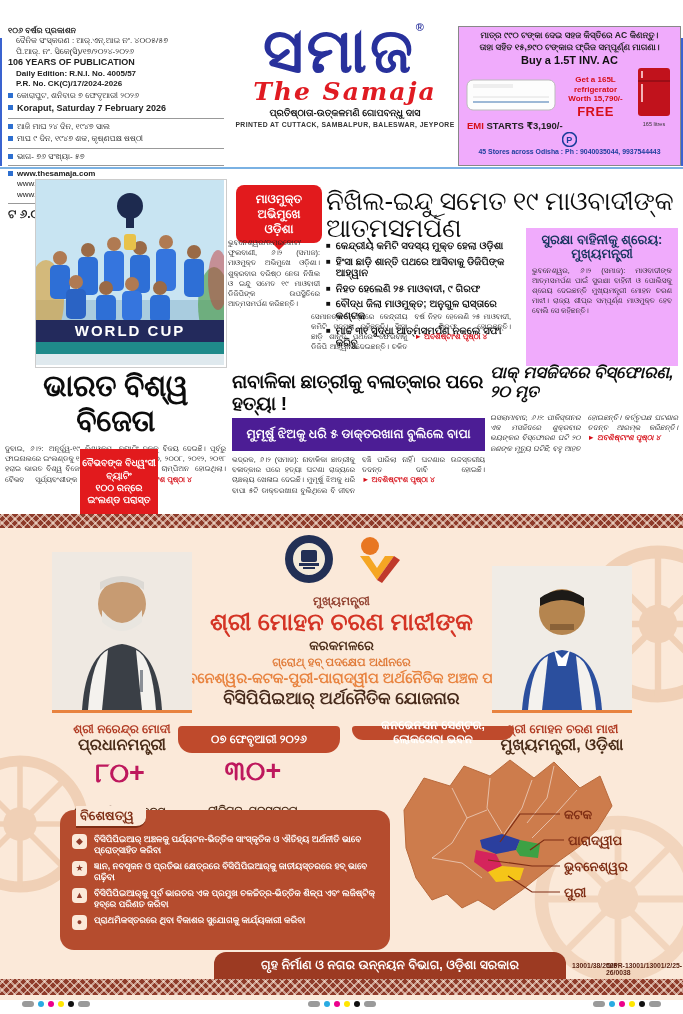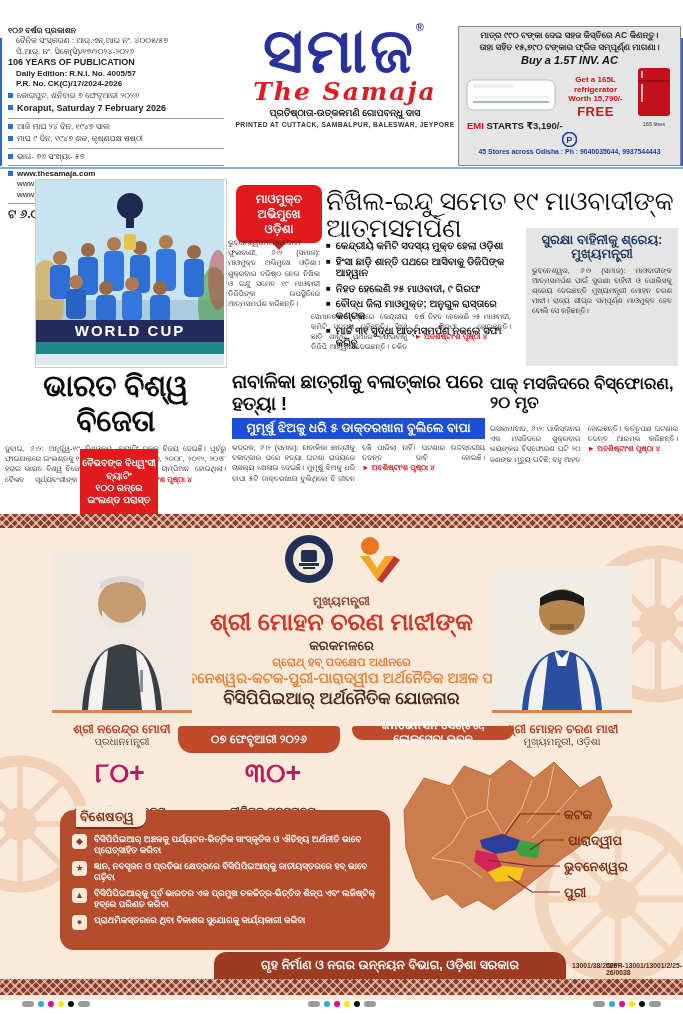--- a/index.html
+++ b/index.html
@@ -16,24 +16,24 @@
   .price-row{display:flex;justify-content:space-between;font-size:12px;margin-top:3px;}
   
   .logobox{left:232px;top:22px;width:226px;text-align:center;}
   .logo-odia{font-size:62px;line-height:0.95;font-weight:bold;color:#28319c;letter-spacing:3px;}
   .logo-reg{font-size:11px;vertical-align:top;color:#28319c;}
   .logo-en{font-family:"DejaVu Serif","Liberation Serif",serif;font-style:italic;font-weight:bold;
            color:#e01b22;font-size:25px;margin-top:-4px;letter-spacing:2px;}
   .logo-tag{font-size:9.5px;font-weight:bold;color:#111;margin-top:1px;}
   .logo-printed{font-size:6.8px;font-weight:bold;color:#333;letter-spacing:.4px;margin-top:2px;}
   
-  .patra{left:458px;top:26px;width:221px;height:138px;border:1px solid #888;background:#e5e5e5;
+  .patra{left:458px;top:26px;width:221px;height:138px;border:1px solid #888;background:#f0abfc;
          text-align:center;font-size:8.5px;overflow:hidden;}
   .patra-odia{font-weight:bold;color:#222;font-size:8.6px;line-height:1.35;margin-top:3px;}
-  .patra-buy{font-weight:bold;color:#111;font-size:11px;margin-top:1px;font-style:italic;}
+  .patra-buy{font-weight:bold;color:#111;font-size:11px;margin-top:1px;}
   .patra-mid{display:flex;align-items:center;justify-content:space-between;padding:0 6px;height:62px;}
   .patra-get{color:#d60f18;font-weight:bold;font-size:8px;line-height:1.2;}
   .patra-free{font-size:13px;letter-spacing:.5px;}
   .patra-emi{font-size:9.5px;font-weight:bold;color:#222;text-align:left;margin:-8px 0 0 8px;}
   .patra-emi .red{color:#d60f18;}
   .patra-brand{display:flex;align-items:center;justify-content:center;gap:3px;color:#1c3e9c;
                font-weight:bold;font-size:16.5px;letter-spacing:.5px;margin-top:1px;}
   .patra-stores{font-size:6.9px;font-weight:bold;color:#1c3e9c;margin-top:1px;}
   .fridge-lbl{font-size:5.5px;color:#333;}
   .mast-rule{left:0;top:167px;width:683px;height:2px;background:#7ab1e3;}
@@ -47,38 +47,38 @@
          border-top-color:#e21a1d;border-bottom:0;}
   .headline1{left:326px;top:188px;width:354px;font-size:26px;font-weight:400;color:#0c0c0c;
          line-height:1.05;letter-spacing:-.5px;}
   .leadcol1{left:228px;top:238px;width:92px;font-size:7.3px;line-height:1.4;color:#222;}
   .bullets{left:326px;top:240px;width:200px;}
   .bul-row{display:flex;gap:5px;align-items:flex-start;margin-bottom:4px;font-size:10px;
            font-weight:bold;color:#111;line-height:1.15;}
   .bul-ic{color:#111;font-size:8px;line-height:1.4;}
   .leadbody{left:311px;top:312px;width:200px;height:54px;column-count:2;column-gap:7px;
             font-size:7.3px;line-height:1.38;color:#222;}
-  .sidebar{left:526px;top:228px;width:152px;height:138px;background:#e5e5e5;padding:5px 6px;box-sizing:border-box;}
+  .sidebar{left:526px;top:228px;width:152px;height:138px;background:#f0abfc;padding:5px 6px;box-sizing:border-box;}
   .sidebar-title{font-size:13px;font-weight:800;color:#14335c;text-align:center;line-height:1.1;margin-bottom:4px;}
   .sidebar-body{font-size:7.3px;line-height:1.4;color:#222;text-align:justify;}
   .cont{color:#d60f18;font-weight:bold;font-size:7.5px;white-space:nowrap;}
   
   .story-cricket{left:5px;top:369px;width:221px;}
   .h-cricket{font-size:30px;font-weight:800;color:#0c0c0c;text-align:center;letter-spacing:-.5px;}
   .cricket-body{position:relative;margin-top:5px;height:103px;column-count:2;column-gap:7px;
                 font-size:7.3px;line-height:1.4;color:#222;}
   .redbox{position:absolute;left:75px;top:5px;width:78px;height:66px;background:#e21a1d;color:#fff;
           font-weight:bold;font-size:9.5px;line-height:1.3;display:flex;flex-direction:column;
           align-items:center;justify-content:center;text-align:center;padding:2px;box-sizing:border-box;}
   .story-crime{left:232px;top:371px;width:253px;}
   .h-crime{font-size:19px;font-weight:800;color:#0c0c0c;letter-spacing:-.3px;}
-  .crime-sub{margin-top:3px;background:#1d4ed8;color:#fff;font-weight:bold;font-size:12.5px;
-             text-align:center;padding:3px 2px;}
+  .crime-sub{margin-top:3px;background:#4c1d95;color:#fff;font-weight:bold;font-size:12.5px;
+             text-align:center;padding:9px 2px;}
   .crime-body{margin-top:4px;height:78px;column-count:2;column-gap:7px;font-size:7.3px;line-height:1.4;color:#222;}
-  .story-pak{left:490px;top:374px;width:188px;}
+  .story-pak{left:490px;top:363px;width:188px;font-style:italic;}
   .h-pak{font-size:16.5px;font-weight:800;color:#0c0c0c;}
   .pak-body{margin-top:12px;height:100px;column-count:2;column-gap:7px;font-size:7.3px;line-height:1.4;color:#222;}
   
   .gov{left:0;top:514px;width:683px;height:486px;background:#fbe9d9;overflow:hidden;}
   .patstrip{position:absolute;left:0;width:683px;height:14px;
      background:repeating-linear-gradient(45deg,rgba(255,240,225,0) 0 4px,rgba(255,240,225,.55) 4px 6px),
                 repeating-linear-gradient(-45deg,rgba(255,240,225,0) 0 4px,rgba(255,240,225,.55) 4px 6px),#8e3b2a;}
   .wheel{position:absolute;opacity:.45;}
   .govlogos{position:absolute;left:0;top:20px;width:683px;display:flex;justify-content:center;gap:20px;align-items:center;}
   .gt{position:absolute;left:0;width:683px;text-align:center;}
@@ -86,33 +86,33 @@
   .g-name{top:94px;font-size:24px;font-weight:800;color:#d43425;}
   .g-hands{top:124px;font-size:13px;font-weight:800;color:#4a2c18;}
   .g-under{top:142px;font-size:11.5px;font-weight:800;color:#e07b39;}
   .g-region{top:156px;font-size:14.5px;font-weight:800;color:#e8833f;}
   .g-scheme{top:175px;font-size:17px;font-weight:800;color:#46291a;}
   .g-launch{top:196px;font-size:17px;font-weight:800;color:#b03a22;}
   .photo-card{position:absolute;width:140px;text-align:center;}
   .pm-card{left:52px;top:38px;}  .cm-card{left:492px;top:52px;}
   .photo-frame{width:140px;background:#efe9e2;border-bottom:3px solid #e8833f;}
   .cap-name{font-size:12px;font-weight:800;color:#b03a22;margin-top:5px;}
-  .cap-title{font-size:10px;font-weight:normal;color:#4a2c18;}
+  .cap-title{font-size:16px;font-weight:bold;color:#4a2c18;}
   .tab{position:absolute;background:#bf4a2c;color:#fff;font-weight:bold;text-align:center;
        border-radius:4px 4px 14px 14px;display:flex;flex-direction:column;justify-content:center;}
   .tab1{left:178px;top:212px;width:162px;height:27px;font-size:11.5px;}
   .tab2{left:352px;top:212px;width:162px;height:14px;font-size:12px;line-height:1.15;}
   .stat{position:absolute;width:130px;text-align:center;}
-  .stat1{left:55px;top:246px;} .stat2{left:208px;top:246px;}
+  .stat1{left:55px;top:246px;} .stat2{left:188px;top:246px;font-family:Liberation Mono, monospace;}
   .stat-v{font-size:27px;font-weight:800;color:#be185d;line-height:1;}
   .stat-l{font-size:11px;font-weight:bold;color:#4a2c18;margin-top:18px;}
   .features{position:absolute;left:60px;top:296px;width:330px;height:140px;background:#b54c2e;
             border-radius:14px;box-sizing:border-box;padding:24px 12px 8px 12px;}
   .feat-tab{position:absolute;left:16px;top:-4px;background:#fbe9d9;color:#7e2d14;font-weight:800;
-            font-size:13px;padding:3px 12px 2px 4px;border-radius:0 0 10px 0;border-bottom:2px solid #7e2d14;}
+            font-size:13px;padding:3px 12px 2px 4px;border-radius:0 0 10px 0;border-bottom:2px solid #7e2d14;font-family:Liberation Mono, monospace;}
   .feat-row{display:flex;gap:7px;align-items:flex-start;margin-bottom:5px;}
   .feat-ic{flex:0 0 auto;width:15px;height:15px;background:#fbe9d9;border-radius:4px;color:#8e3b2a;
            font-size:9px;line-height:15px;text-align:center;font-weight:bold;}
   .feat-tx{color:#fff;font-size:8.8px;line-height:1.25;font-weight:bold;}
   .mapbox{position:absolute;left:392px;top:234px;width:280px;height:198px;}
   .dept{position:absolute;left:214px;top:438px;width:352px;height:27px;background:#9c3a22;color:#fff;
         font-weight:800;font-size:12.5px;border-radius:12px 12px 0 0;display:flex;align-items:center;justify-content:center;}
   .code{position:absolute;top:448px;font-size:6.8px;font-weight:bold;color:#5a2415;}
   .code1{left:572px;} .code2{left:606px;}
   .govbottom{bottom:4px;top:auto;height:16px;}

